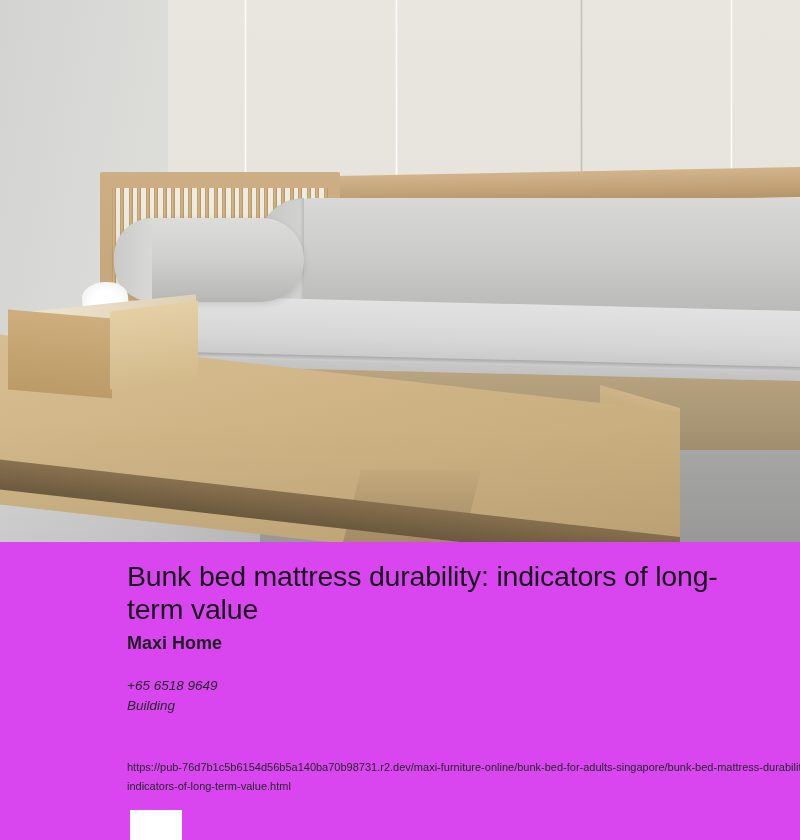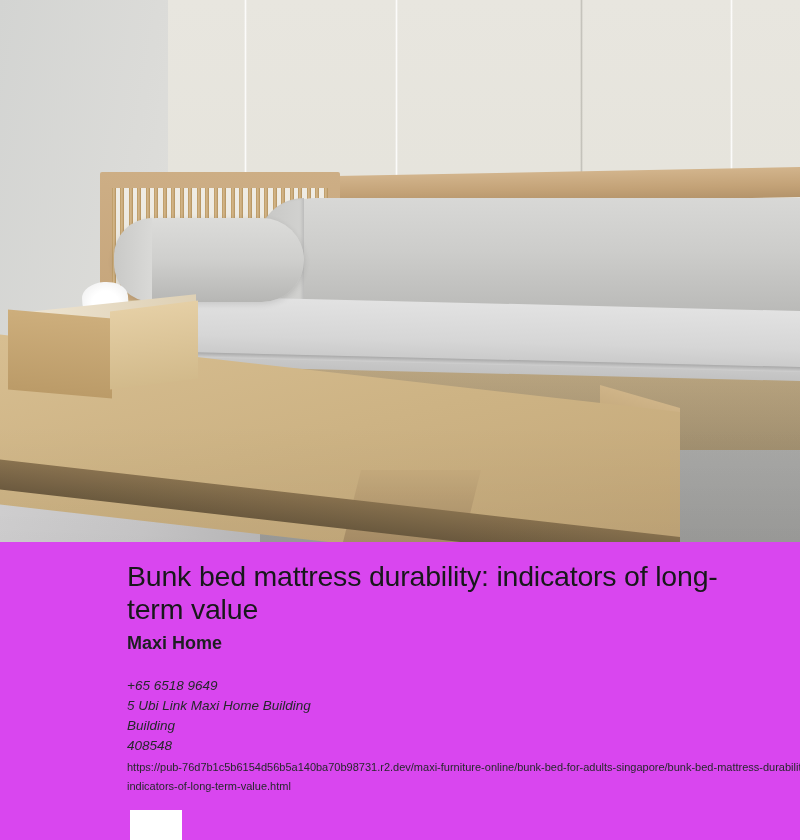--- a/index.html
+++ b/index.html
@@ -359,23 +359,21 @@
   </div>
 
   <div id="info">
 
     <div id="title">Bunk bed mattress durability: indicators of long-term value</div>
 
     <div id="subtitle">Maxi Home</div>
 
     <div id="contact">
       <div class="line">+65 6518 9649</div>
-      <div class="line">5 Ubi Link Maxi Home Building</div>
       <div class="line">Building</div>
-      <div class="line">408548</div>
     </div>
 
     <div id="url">
       <div class="url-line1">https://pub-76d7b1c5b6154d56b5a140ba70b98731.r2.dev/maxi-furniture-online/bunk-bed-for-adults-singapore/bunk-bed-mattress-durability-</div>
       <div class="url-line2">indicators-of-long-term-value.html</div>
     </div>
 
     <div id="logo">
       <div id="logo-text">Furniture Singapore</div>
     </div>

